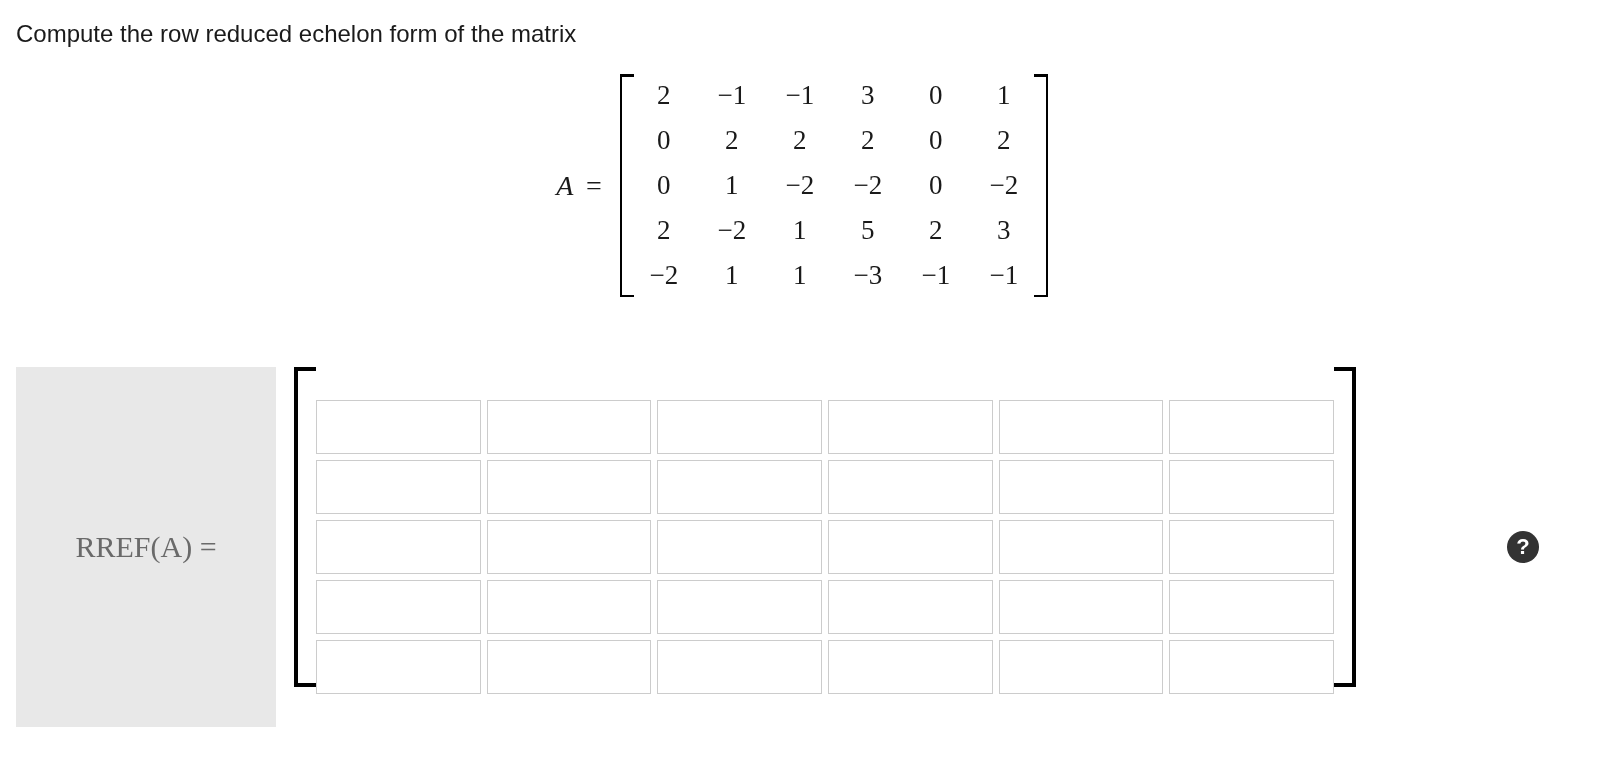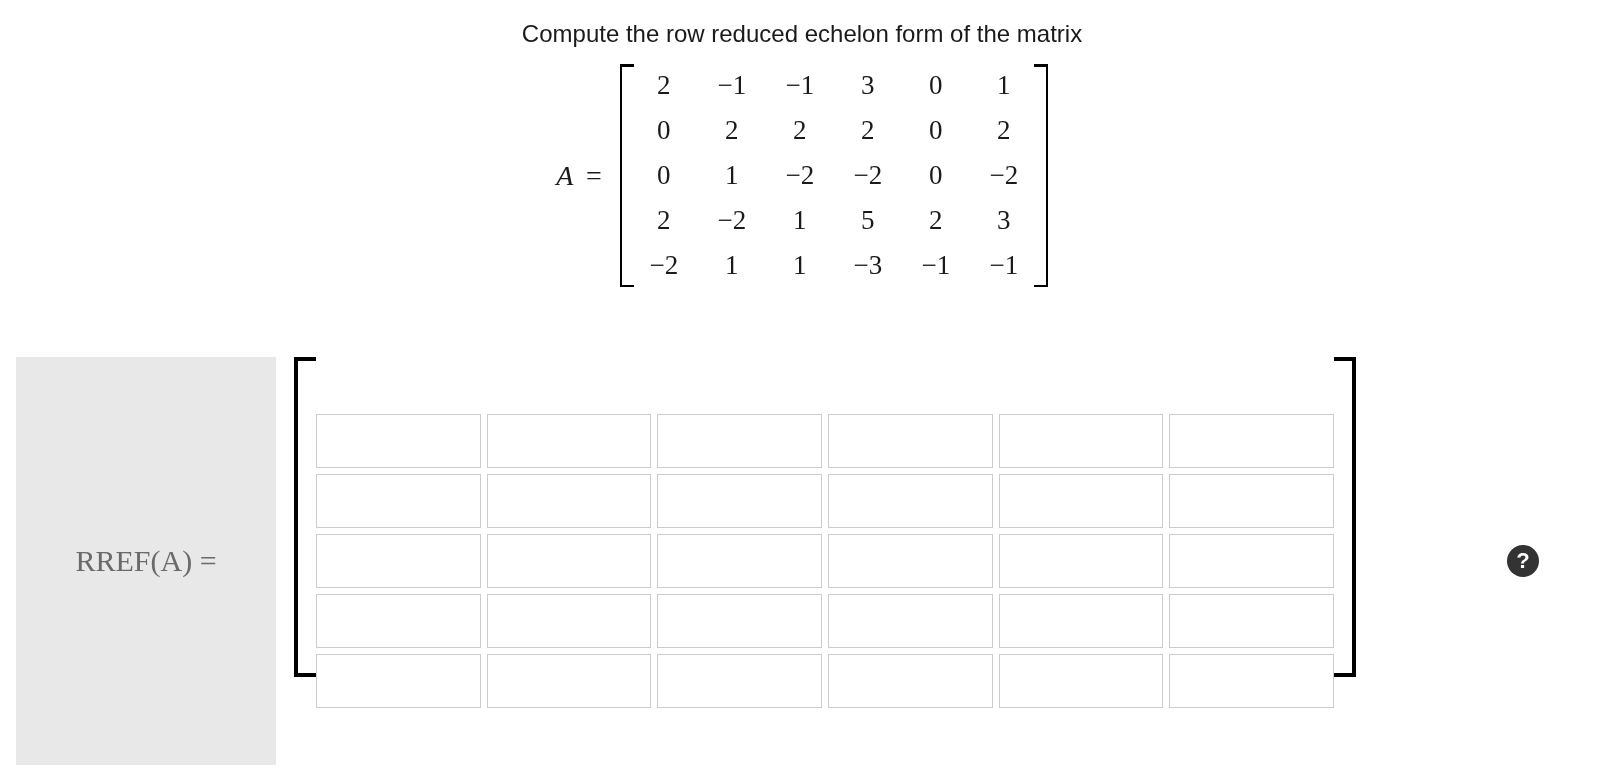--- a/index.html
+++ b/index.html
@@ -4,21 +4,21 @@
   <style>
     * { box-sizing: border-box; margin: 0; padding: 0; }
     body {
       font-family: -apple-system, BlinkMacSystemFont, "Segoe UI", Helvetica, Arial, sans-serif;
       font-size: 24px;
       color: #1a1a1a;
       background: #fff;
       padding: 20px 16px;
       width: 1604px;
     }
-    .prompt { margin-bottom: 16px; text-align: center; }
+    .prompt { margin-bottom: 26px; }
     .equation-row {
       display: flex;
       justify-content: center;
       align-items: center;
       gap: 18px;
       margin-bottom: 70px;
     }
     .lhs {
       font-style: italic;
       font-family: "Times New Roman", serif;
@@ -68,21 +68,21 @@
     .answer-label {
       display: flex;
       align-items: center;
       justify-content: center;
       background: #e8e8e8;
       color: #6a6a6a;
       font-family: "Times New Roman", serif;
       font-size: 30px;
       padding: 0 28px;
       min-width: 260px;
-      height: 408px;
+      height: 360px;
     }
     .answer-input-wrap {
       display: flex;
       align-items: center;
       flex: 1;
       padding-left: 18px;
     }
     .in-bracket {
       width: 16px;
       position: relative;

